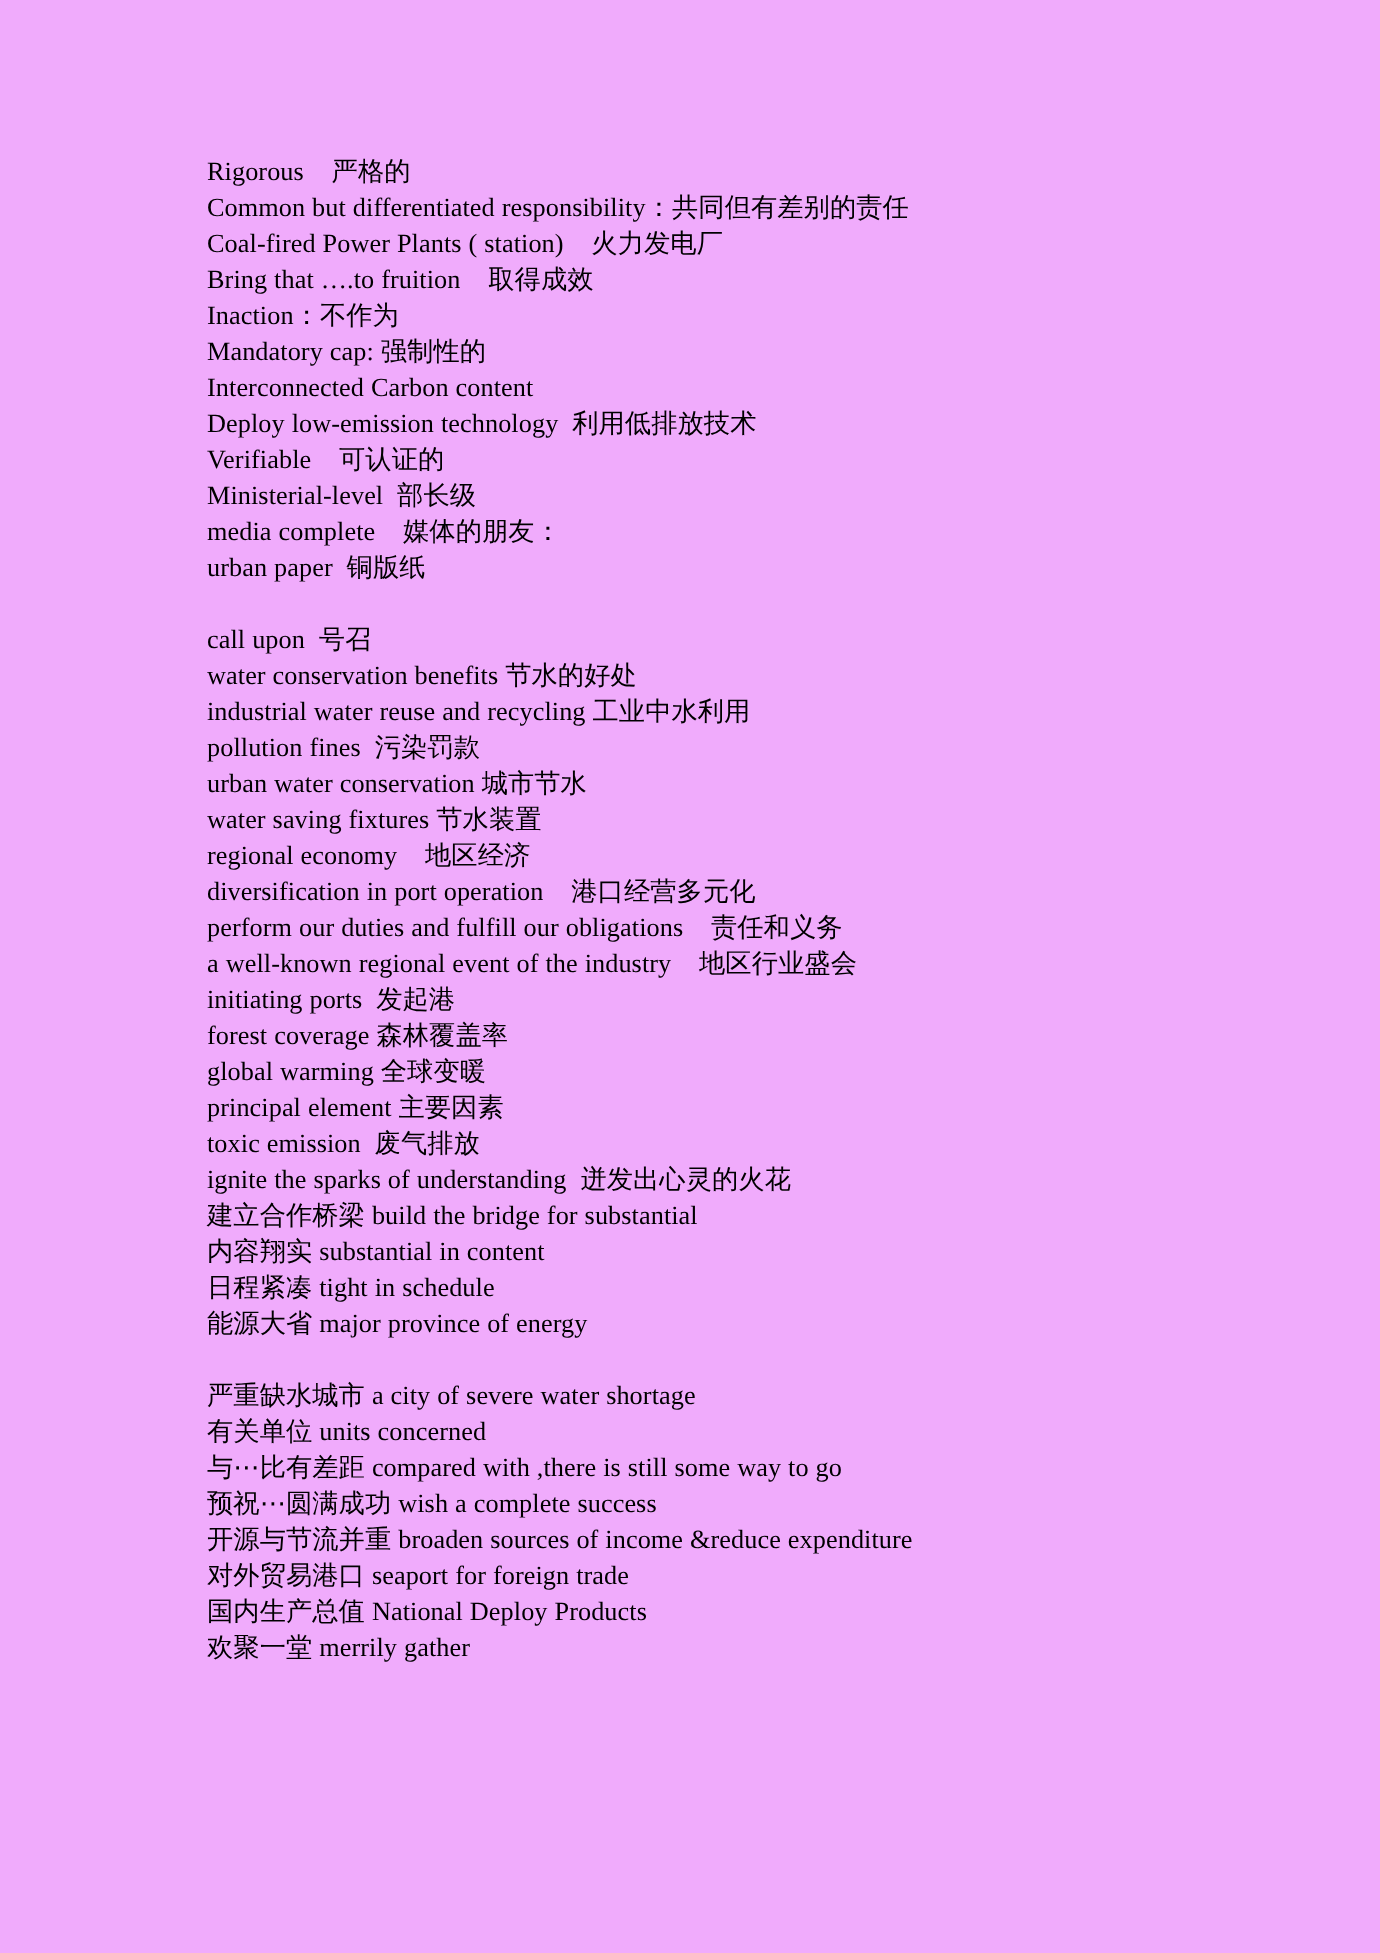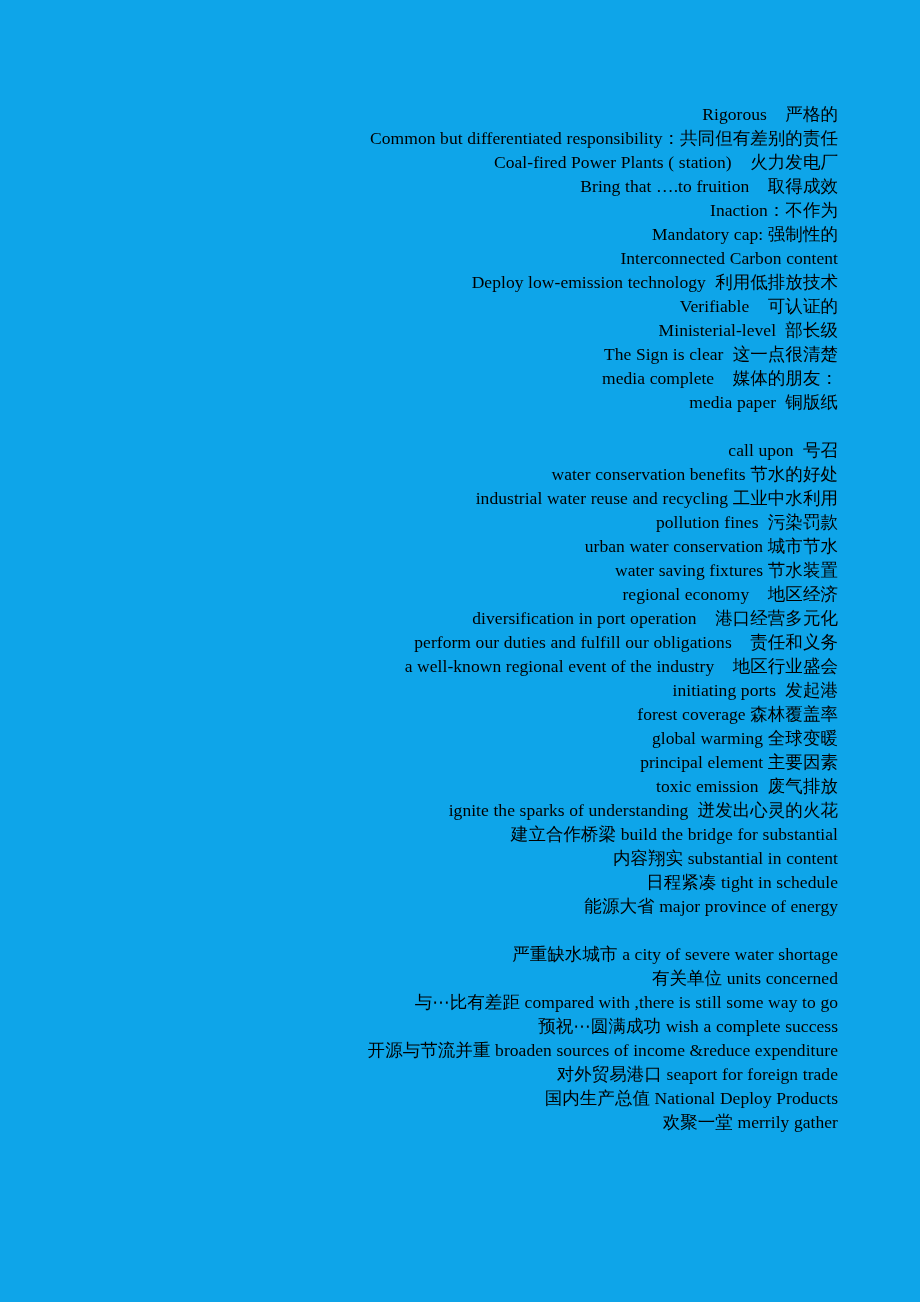--- a/index.html
+++ b/index.html
@@ -13,24 +13,23 @@
     height: 1302px;
     overflow: hidden;
     font-family: "Liberation Serif", "DejaVu Serif", serif;
     color: #000000;
     -webkit-font-smoothing: antialiased;
   }
   .page {
     position: relative;
     width: 920px;
     height: 1302px;
-    background: #0ea5e9;
+    background: #f0abfc;
     box-sizing: border-box;
     padding: 102px 0 0 138px;
-    text-align: right;
   }
   .doc-body {
     width: 700px;
   }
   .block {
     margin: 0 0 24px 0;
   }
   .block:last-child {
     margin-bottom: 2px;
   }
@@ -52,23 +51,22 @@
       <div class="line">Rigorous    严格的</div>
       <div class="line">Common but differentiated responsibility：共同但有差别的责任</div>
       <div class="line">Coal-fired Power Plants ( station)    火力发电厂</div>
       <div class="line">Bring that ….to fruition    取得成效</div>
       <div class="line">Inaction：不作为</div>
       <div class="line">Mandatory cap: 强制性的</div>
       <div class="line">Interconnected Carbon content</div>
       <div class="line">Deploy low-emission technology  利用低排放技术</div>
       <div class="line">Verifiable    可认证的</div>
       <div class="line">Ministerial-level  部长级</div>
-      <div class="line">The Sign is clear  这一点很清楚</div>
       <div class="line">media complete    媒体的朋友：</div>
-      <div class="line">media paper  铜版纸</div>
+      <div class="line">urban paper  铜版纸</div>
     </div>
 
     <div class="block">
       <div class="line">call upon  号召</div>
       <div class="line">water conservation benefits 节水的好处</div>
       <div class="line">industrial water reuse and recycling 工业中水利用</div>
       <div class="line">pollution fines  污染罚款</div>
       <div class="line">urban water conservation 城市节水</div>
       <div class="line">water saving fixtures 节水装置</div>
       <div class="line">regional economy    地区经济</div>

